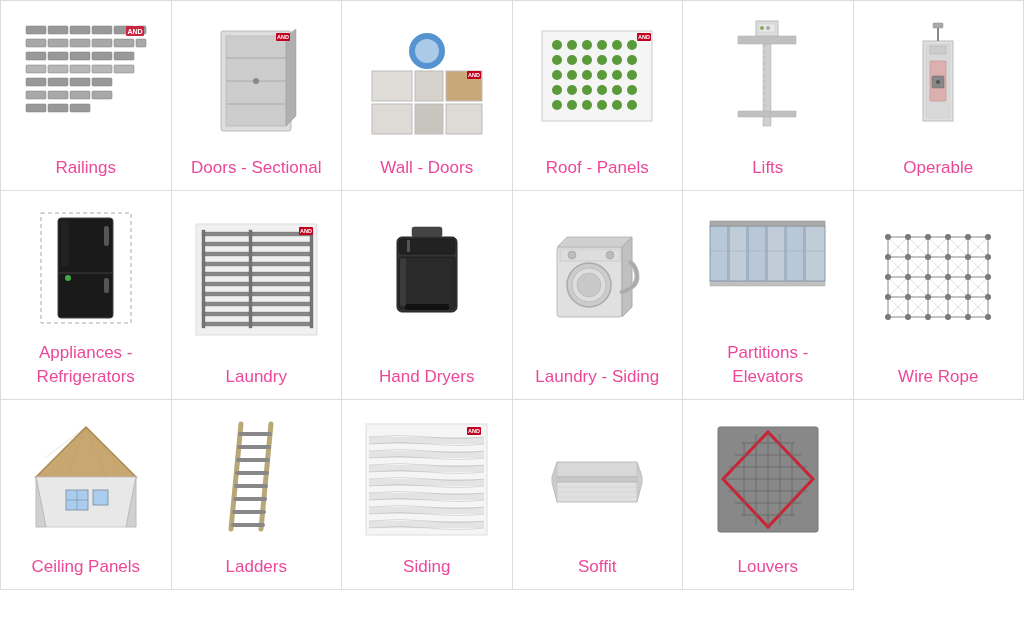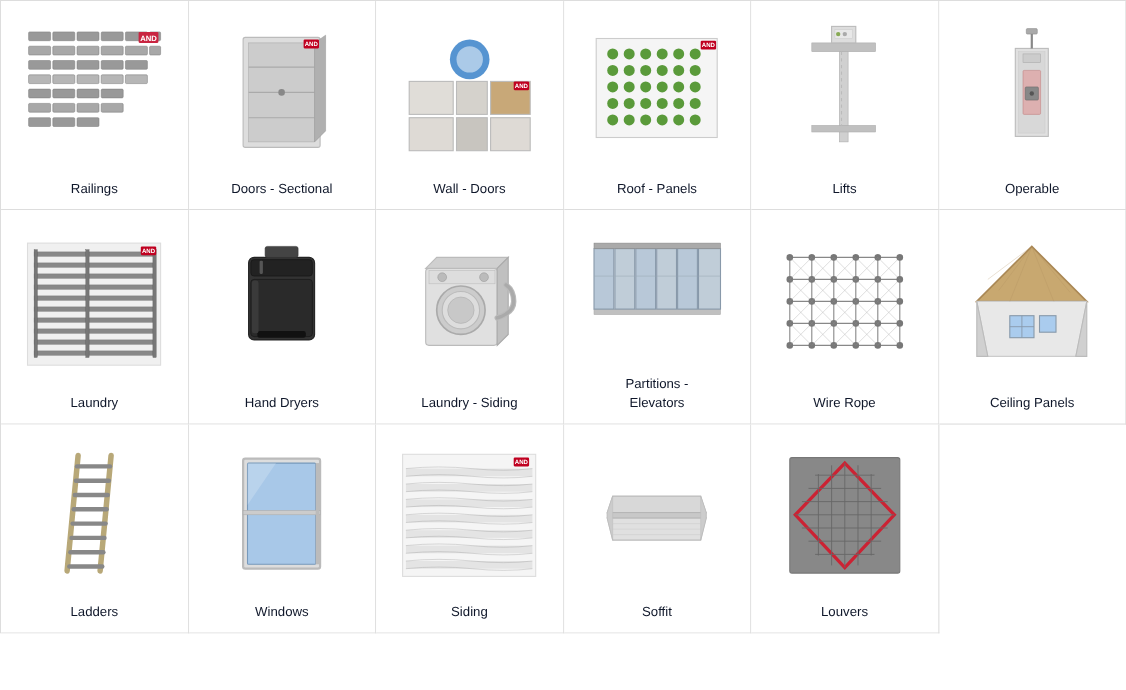--- a/index.html
+++ b/index.html
@@ -33,22 +33,22 @@
       flex: 1;
       display: flex;
       align-items: center;
       justify-content: center;
       width: 100%;
       min-height: 130px;
     }
     .card-label {
       margin-top: 8px;
       text-align: center;
-      color: #0f172a;
-      font-size: 12px;
+      color: #ec4899;
+      font-size: 17px;
       line-height: 1.4;
     }
 
     
     svg { overflow: visible; }
 
     
   </style>
 </head>
 <body>
@@ -249,20 +249,41 @@
 
         <rect x="22" y="25" width="16" height="8" fill="#ccc" stroke="#aaa" stroke-width="0.5"></rect>
 
         <line x1="30" y1="5" x2="30" y2="20" stroke="#888" stroke-width="2"></line>
         <rect x="25" y="2" width="10" height="5" rx="1" fill="#aaa" stroke="#888" stroke-width="0.5"></rect>
       </svg>
     </div>
     <div class="card-label">Operable</div>
   </div>
 
+  <div class="card">
+    <div class="card-image">
+      <svg width="100" height="120" viewBox="0 0 100 120">
+
+        <rect x="5" y="5" width="90" height="110" fill="none" stroke="#aaa" stroke-width="1" stroke-dasharray="4,3"></rect>
+
+        <rect x="22" y="10" width="55" height="100" rx="3" fill="#1a1a1a" stroke="#444" stroke-width="1"></rect>
+
+        <line x1="22" y1="65" x2="77" y2="65" stroke="#333" stroke-width="1.5"></line>
+
+        <rect x="68" y="18" width="5" height="20" rx="2" fill="#555"></rect>
+        <rect x="68" y="70" width="5" height="15" rx="2" fill="#555"></rect>
+
+        <circle cx="32" cy="70" r="3" fill="#44aa44"></circle>
+
+        <rect x="25" y="13" width="8" height="45" rx="2" fill="#2a2a2a" opacity="0.5"></rect>
+      </svg>
+    </div>
+    <div class="card-label" style="white-space:pre-line">Appliances -
+Refrigerators</div>
+  </div>
 
   <div class="card">
     <div class="card-image">
       <svg width="125" height="115" viewBox="0 0 125 115">
 
         <rect x="2" y="2" width="121" height="111" fill="#f0f0f0" stroke="#ddd" stroke-width="1"></rect>
 
         <rect x="8" y="10" width="109" height="4" fill="#888" stroke="#666" stroke-width="0.3"></rect>
 
         <rect x="8" y="20" width="109" height="4" fill="#888" stroke="#666" stroke-width="0.3"></rect>
@@ -512,37 +533,20 @@
         <line x1="21" y1="54" x2="51" y2="54" stroke="#888" stroke-width="4" stroke-linecap="round"></line>
         <line x1="20" y1="67" x2="50" y2="67" stroke="#888" stroke-width="4" stroke-linecap="round"></line>
         <line x1="19" y1="80" x2="49" y2="80" stroke="#888" stroke-width="4" stroke-linecap="round"></line>
         <line x1="18" y1="93" x2="48" y2="93" stroke="#888" stroke-width="4" stroke-linecap="round"></line>
         <line x1="17" y1="106" x2="47" y2="106" stroke="#888" stroke-width="4" stroke-linecap="round"></line>
       </svg>
     </div>
     <div class="card-label">Ladders</div>
   </div>
 
-  <div class="card">
-    <div class="card-image">
-      <svg width="90" height="120" viewBox="0 0 90 120">
-
-        <rect x="10" y="8" width="70" height="100" rx="2" fill="#ddd" stroke="#bbb" stroke-width="2"></rect>
-
-        <rect x="14" y="12" width="62" height="92" rx="1" fill="#a8c8e8" stroke="#7799bb" stroke-width="1"></rect>
-
-        <polygon points="14,12 40,12 14,50" fill="white" opacity="0.2"></polygon>
-
-        <rect x="10" y="55" width="70" height="4" fill="#ccc" stroke="#aaa" stroke-width="0.5"></rect>
-
-        <rect x="76" y="12" width="3" height="92" fill="#bbb"></rect>
-      </svg>
-    </div>
-    <div class="card-label">Windows</div>
-  </div>
 
   <div class="card">
     <div class="card-image">
       <svg width="125" height="115" viewBox="0 0 125 115">
 
         <rect x="2" y="2" width="121" height="111" fill="#f5f5f5" stroke="#ddd" stroke-width="1"></rect>
 
         <g stroke="#bbb" stroke-width="0.5" fill="none">
           <path d="M5,15 Q35,12 65,15 Q95,18 120,15"></path>
           <path d="M5,22 Q35,19 65,22 Q95,25 120,22"></path>

